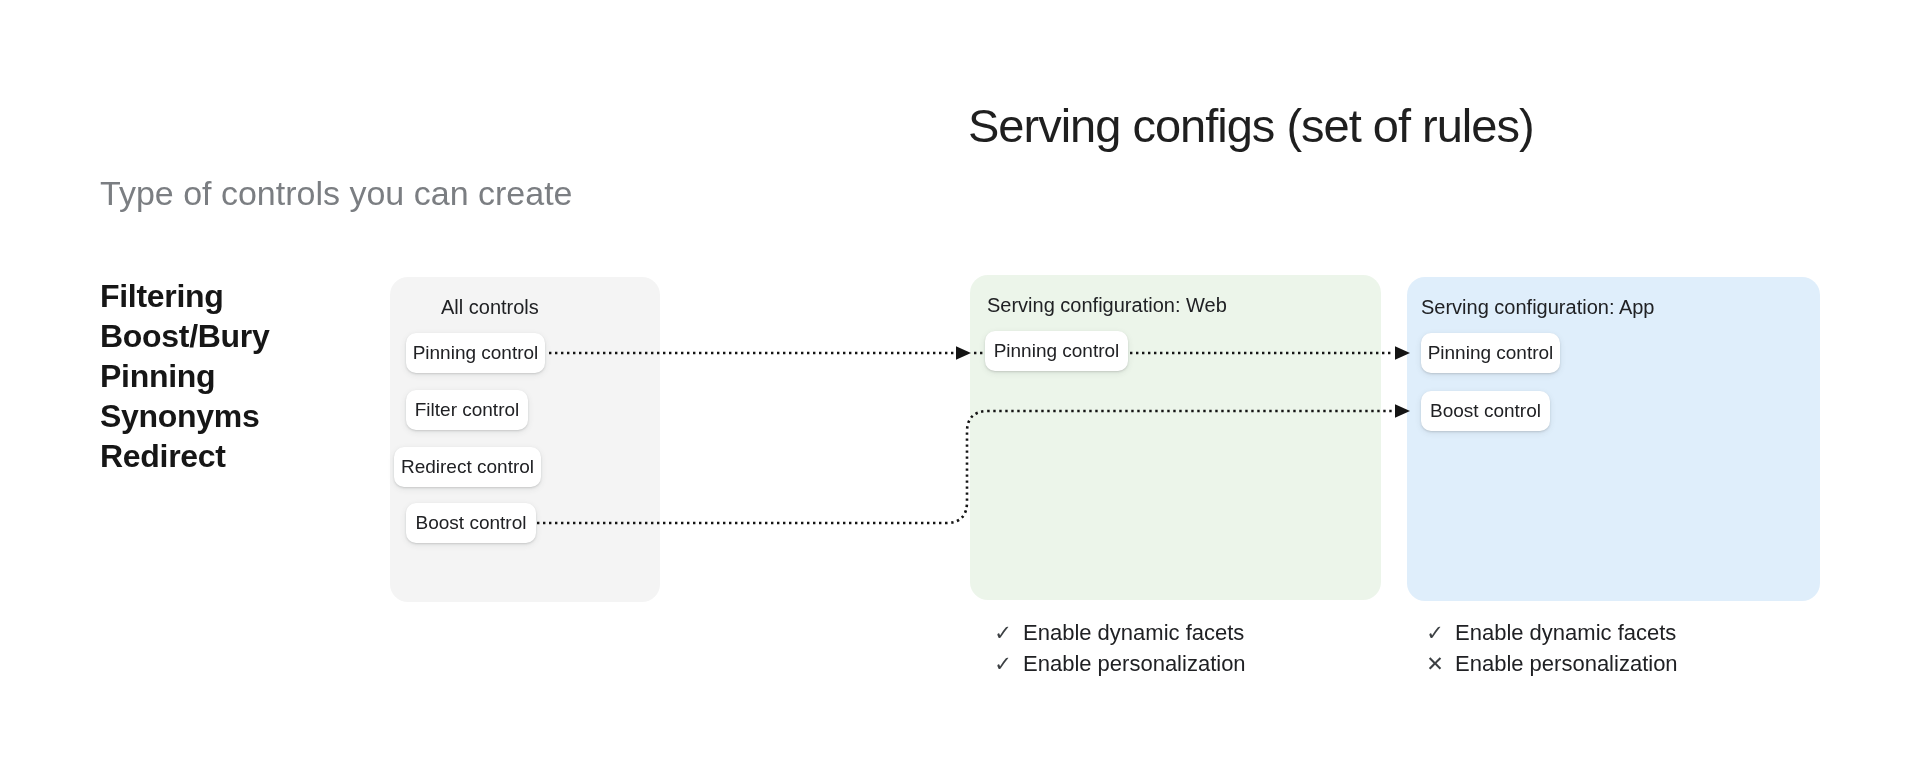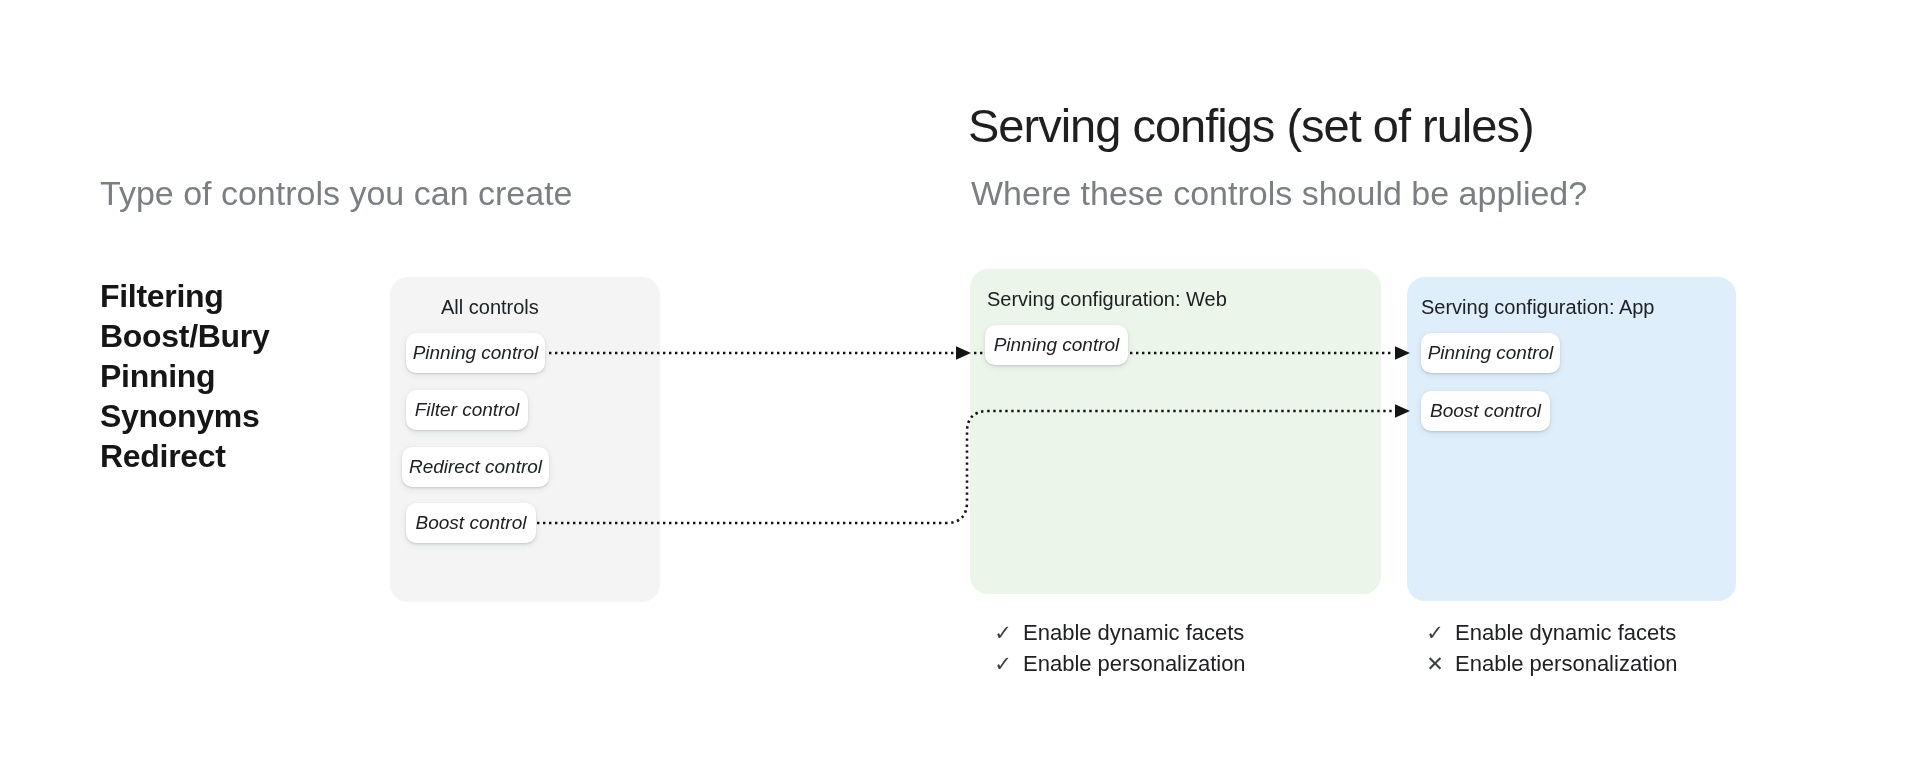--- a/index.html
+++ b/index.html
@@ -42,43 +42,42 @@
     letter-spacing: -0.3px;
     color: #161616;
     white-space: nowrap;
   }
 
   .card {
     position: absolute;
     border-radius: 18px;
   }
   .card-all { left: 390px; top: 277px; width: 270px; height: 325px; background: #f4f4f4; }
-  .card-web { left: 970px; top: 269px; width: 411px; height: 325px; background: #ecf5ea; }
-  .card-app { left: 1407px; top: 277px; width: 329px; height: 324px; background: #dfeefb; }
+  .card-web { left: 970px; top: 275px; width: 411px; height: 325px; background: #ecf5ea; }
+  .card-app { left: 1407px; top: 277px; width: 406px; height: 324px; background: #dfeefb; padding-left: 7px; }
 
   .card-title {
     position: absolute;
     font-size: 20px;
     line-height: 22px;
     color: #202124;
     white-space: nowrap;
   }
 
   .chip {
     position: absolute;
     height: 40px;
     line-height: 40px;
     background: #ffffff;
     border-radius: 10px;
     text-align: center;
     font-size: 19px;
     color: #202124;
     white-space: nowrap;
     box-shadow: 0 1px 2px rgba(60,64,67,0.18), 0 2px 6px rgba(60,64,67,0.10);
-    font-style: italic;
   }
 
   .settings { position: absolute; }
   .setting-row {
     display: flex;
     align-items: center;
     gap: 9px;
     height: 31px;
   }
   .setting-icon {
@@ -111,35 +110,34 @@
   .arrowhead { fill: #141414; stroke: none; }
 </style>
 </head>
 <body>
 
 <div class="canvas">
 
   <div class="abs sub" style="left:100px; top:178px;">Type of controls you can create</div>
 
   <div class="abs h1" style="left:968px; top:99px;">Serving configs (set of rules)</div>
-  <div class="abs sub" style="left:971px; top:178px;">Where these controls should be applied?</div>
 
   <ul class="type-list abs" style="left:100px; top:276px;">
     <li>Filtering</li>
     <li>Boost/Bury</li>
     <li>Pinning</li>
     <li>Synonyms</li>
     <li>Redirect</li>
   </ul>
 
   <div class="card card-all">
     <div class="card-title" style="left:18px; top:19px;margin-left:33px;">All controls</div>
     <div class="chip" style="left:16px; top:56px; width:139px;">Pinning control</div>
     <div class="chip" style="left:16px; top:113px; width:122px;">Filter control</div>
-    <div class="chip" style="left:12px; top:170px; width:147px;">Redirect control</div>
+    <div class="chip" style="left:4px; top:170px; width:147px;">Redirect control</div>
     <div class="chip" style="left:16px; top:226px; width:130px;">Boost control</div>
   </div>
 
   <div class="card card-web">
     <div class="card-title" style="left:17px; top:19px;">Serving configuration: Web</div>
     <div class="chip" style="left:15px; top:56px; width:143px;">Pinning control</div>
   </div>
 
   <div class="card card-app">
     <div class="card-title" style="left:14px; top:19px;">Serving configuration: App</div>

